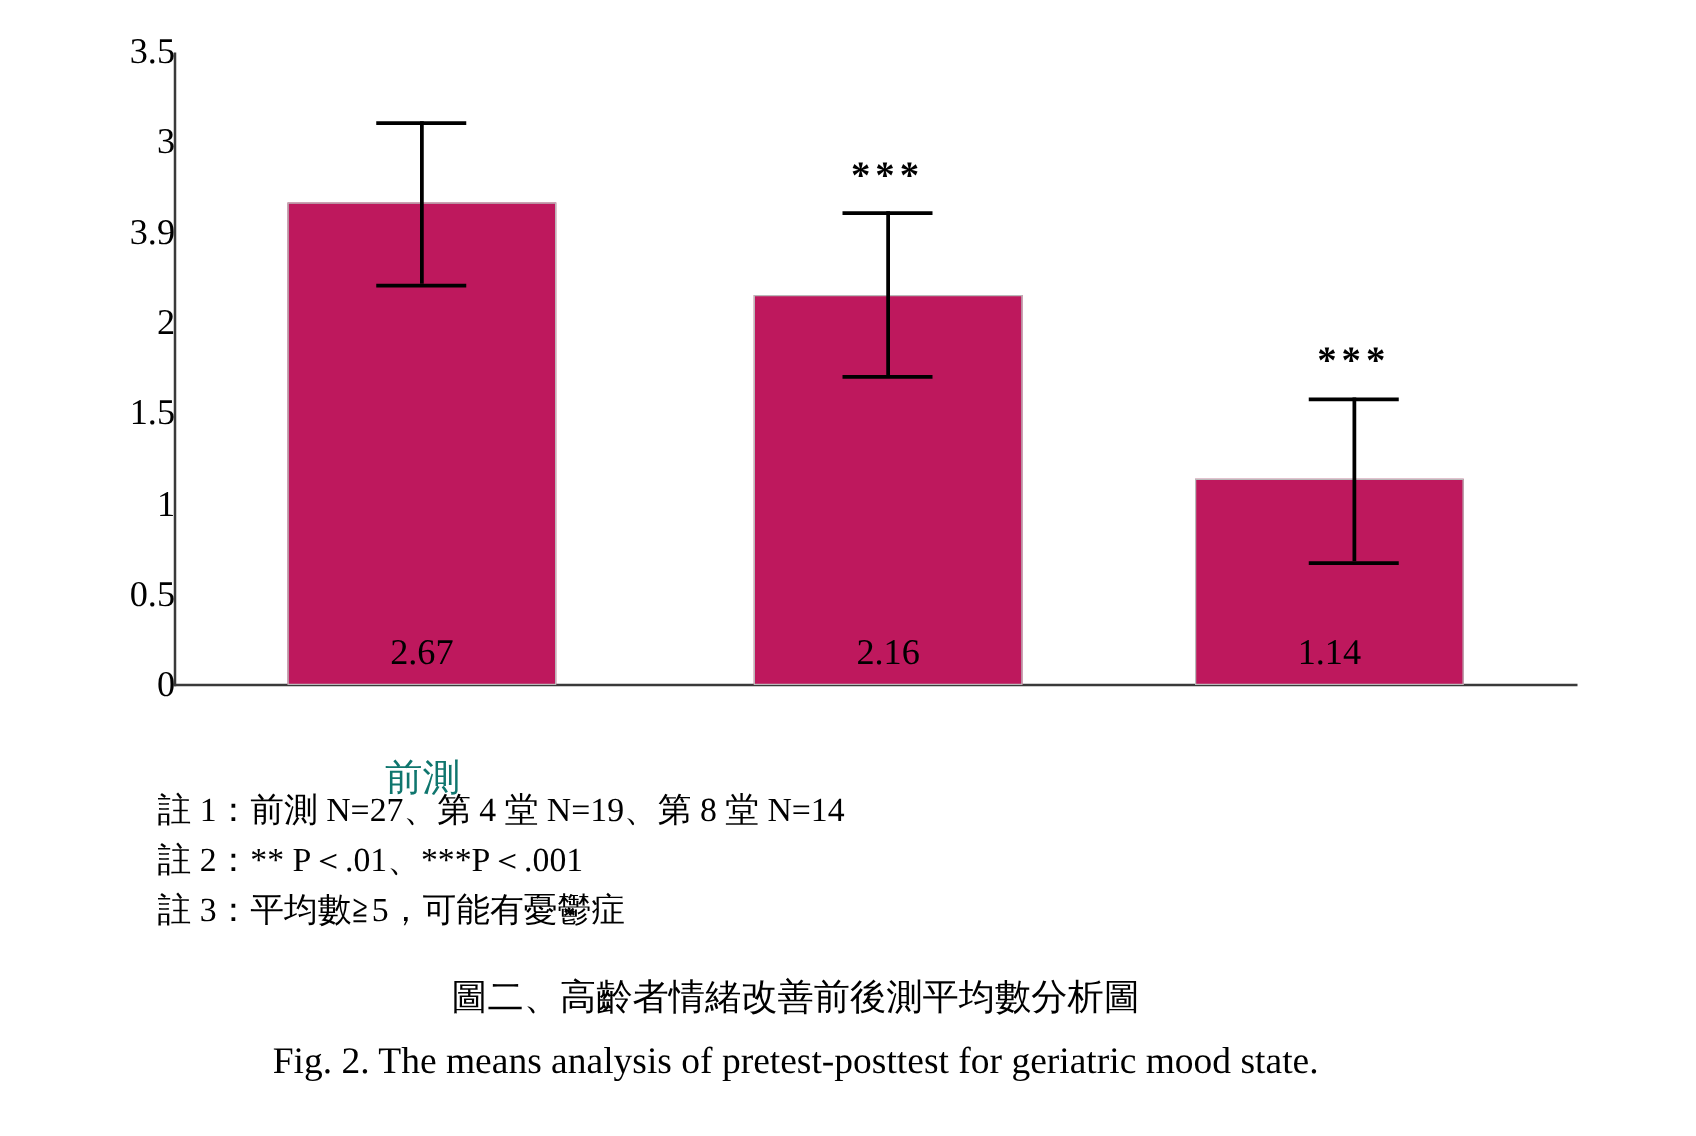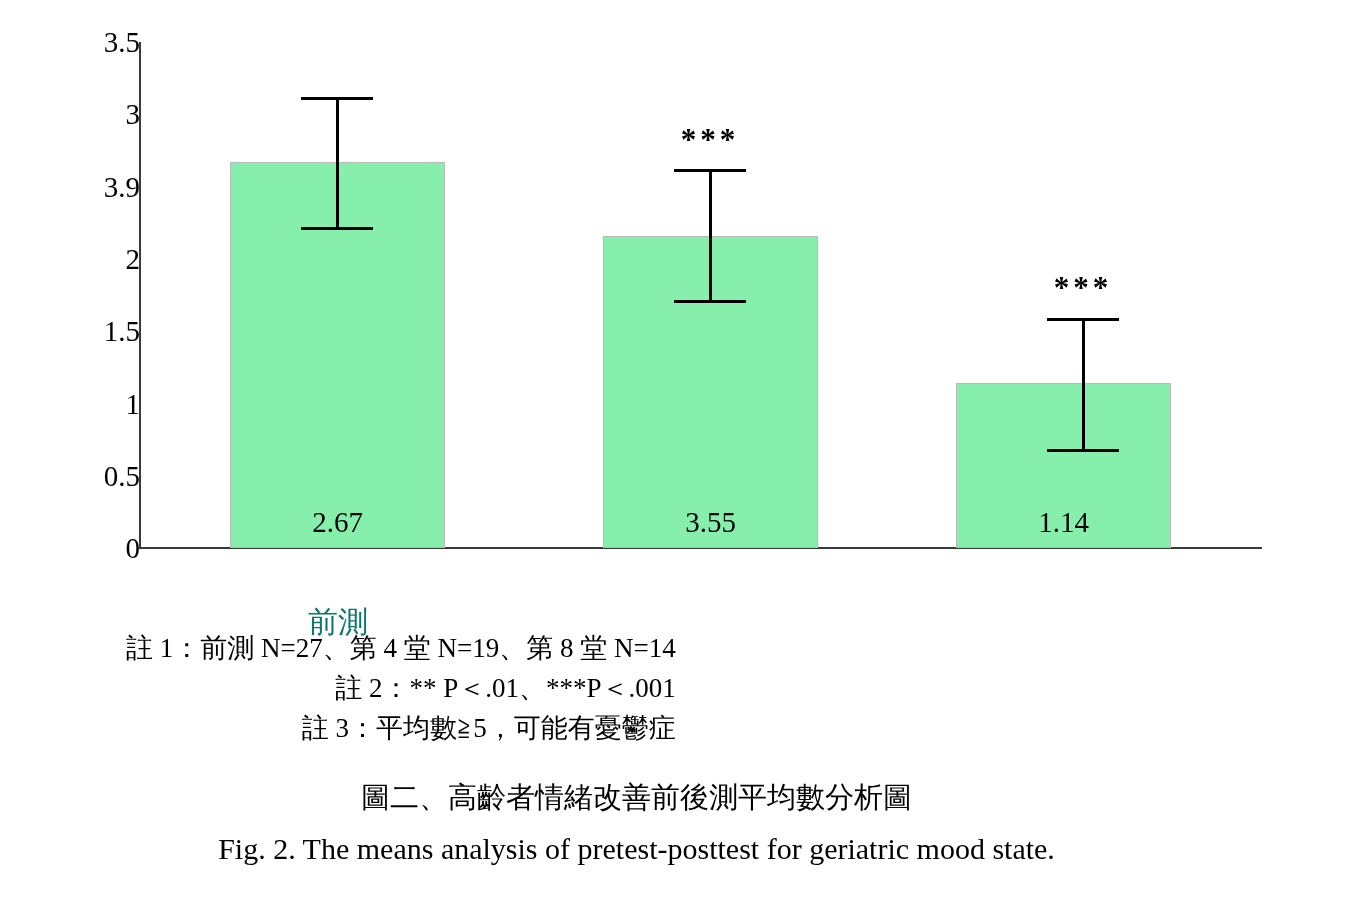--- a/index.html
+++ b/index.html
@@ -61,21 +61,21 @@
   .ytick-wrap {
     position: absolute;
     left: 0;
     width: 0;
   }
 
   
   .bar {
     position: absolute;
     bottom: 0;
-    background: #86efac;
+    background: #be185d;
     border: 1px solid #b9b9b9;
     box-sizing: border-box;
   }
   .bar-value {
     position: absolute;
     bottom: 8px;
     left: 0;
     width: 100%;
     text-align: center;
     font-size: 29px;
@@ -110,21 +110,20 @@
   }
 
   
   .notes {
     position: absolute;
     left: 126px;
     top: 628px;
     font-size: 27px;
     line-height: 40px;
     color: #000;
-    text-align: right;
   }
   .note-line { white-space: nowrap; }
 
   
   .caption-zh {
     position: absolute;
     top: 778px;
     left: 0;
     width: 1357px;
     text-align: center;
@@ -179,21 +178,21 @@
       </div>
 
     <div class="bar" style="left:90px; width:215px; height:386px;">
       <span class="bar-value">2.67</span>
     </div>
     <div class="errbar" style="left:196px; top:55px; height:130px;"></div>
     <div class="errcap" style="left:161px; top:55px; width:72px;"></div>
     <div class="errcap" style="left:161px; top:185px; width:72px;"></div>
 
     <div class="bar" style="left:463px; width:215px; height:312px;">
-      <span class="bar-value">3.55</span>
+      <span class="bar-value">2.16</span>
     </div>
     <div class="errbar" style="left:569px; top:127px; height:131px;"></div>
     <div class="errcap" style="left:534px; top:127px; width:72px;"></div>
     <div class="errcap" style="left:534px; top:258px; width:72px;"></div>
     <div class="sig-mark" style="left:570px; top:80px;">***</div>
 
     <div class="bar" style="left:816px; width:215px; height:165px;">
       <span class="bar-value">1.14</span>
     </div>
     <div class="errbar" style="left:942px; top:276px; height:131px;"></div>

